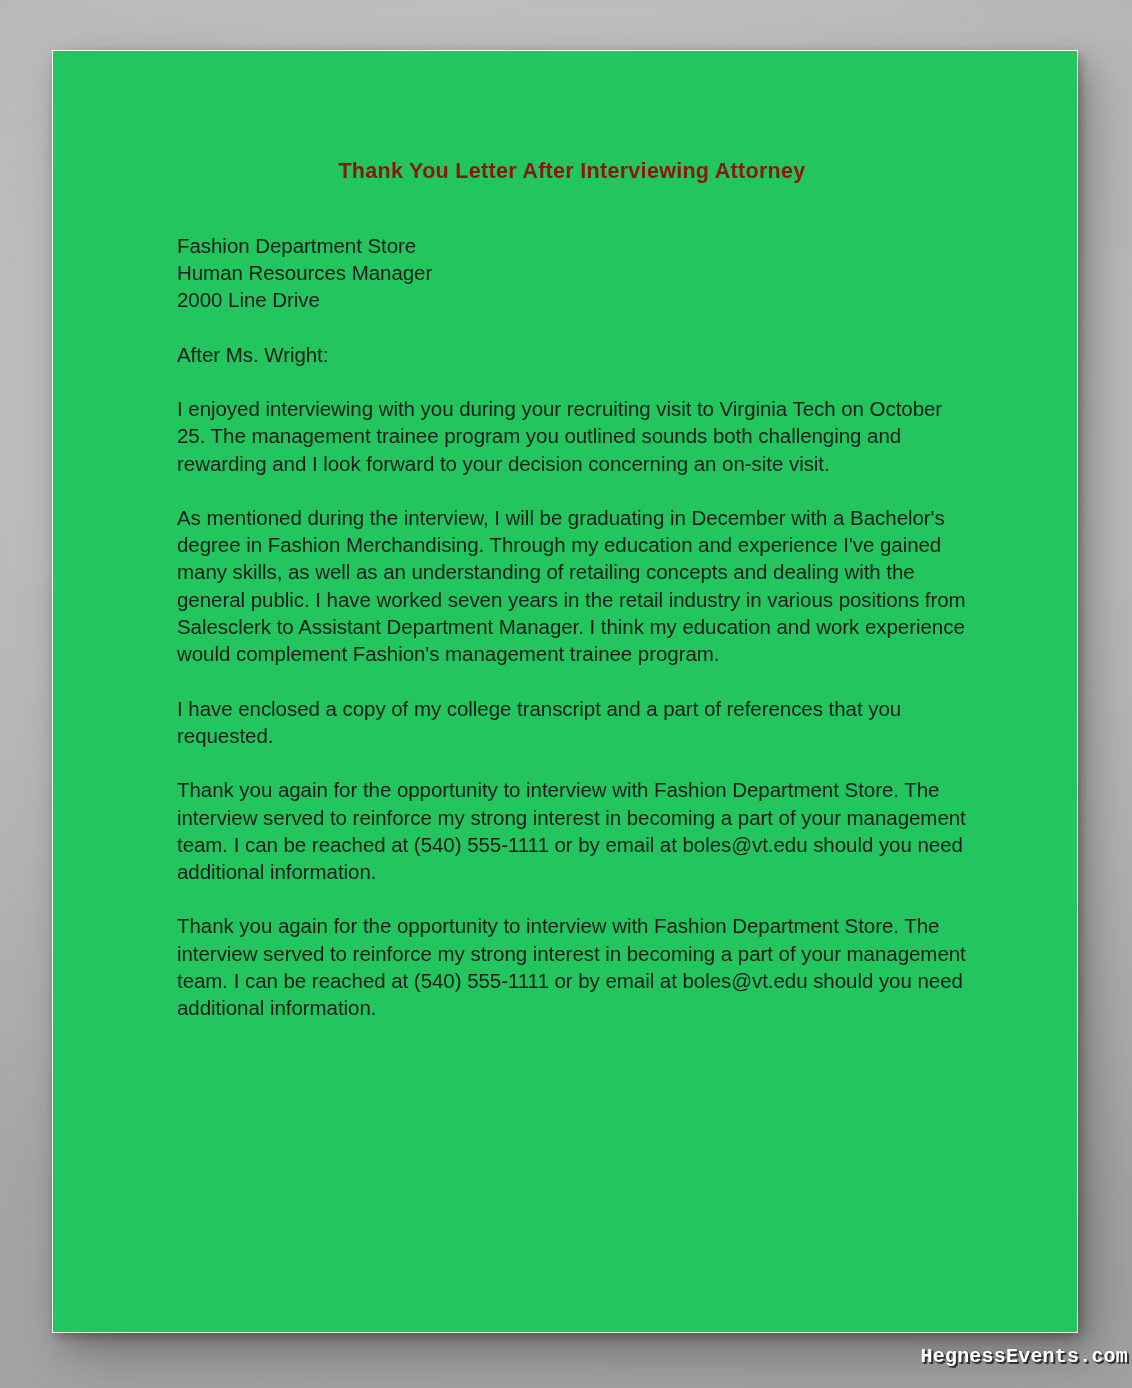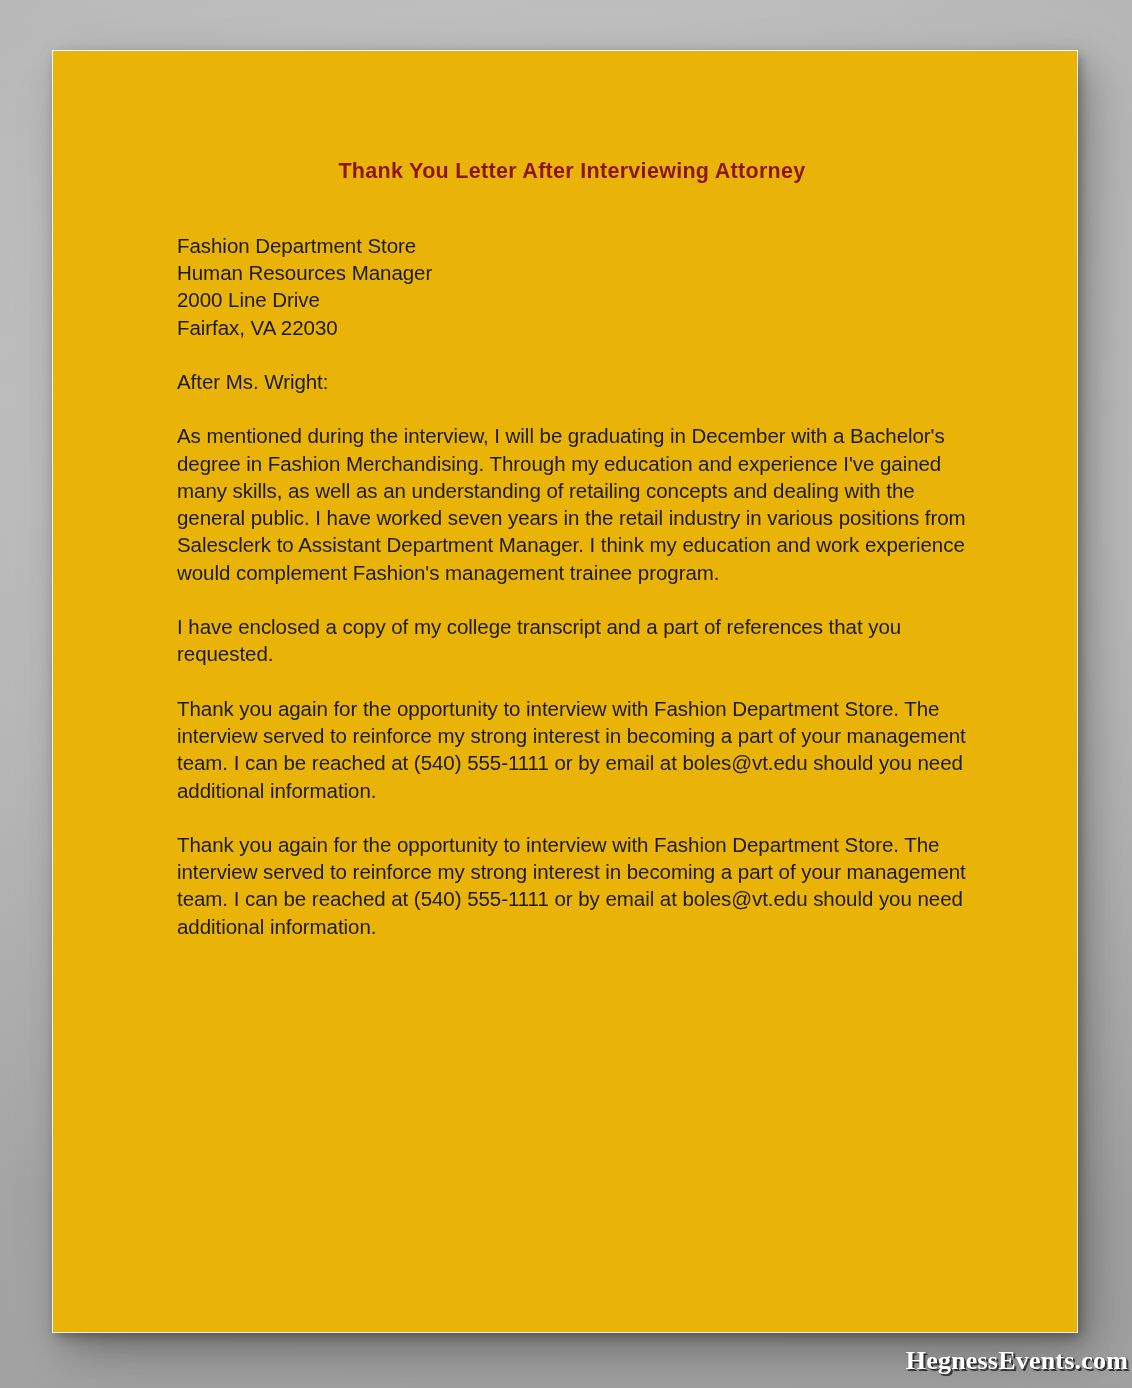--- a/index.html
+++ b/index.html
@@ -30,21 +30,21 @@
     background: linear-gradient(170deg, rgba(255,255,255,0.16) 0%, rgba(255,255,255,0.02) 38%, rgba(0,0,0,0.05) 100%);
   }
 
   
   .page {
     position: absolute;
     left: 53px;
     top: 51px;
     width: 1024px;
     height: 1281px;
-    background: #eab308;
+    background: #22c55e;
     box-shadow:
       0 0 0 1px rgba(255,255,255,0.9),
       3px 4px 10px rgba(0,0,0,0.30),
       10px 14px 30px rgba(0,0,0,0.22),
       20px 26px 60px rgba(0,0,0,0.14);
   }
 
   .page-inner {
     position: absolute;
     left: 124px;
@@ -76,25 +76,25 @@
   .para { margin-bottom: 27px; }
   .para:last-child { margin-bottom: 0; }
   .closing { margin-bottom: 0; }
 
   .addr-line { display: block; white-space: nowrap; }
 
   
   .watermark {
     position: absolute;
     right: 4px;
-    bottom: 12px;
+    bottom: 20px;
     color: #ffffff;
-    font-family: Liberation Serif, serif;
+    font-family: Liberation Mono, monospace;
     font-weight: bold;
-    font-size: 26px;
+    font-size: 20px;
     letter-spacing: 0.2px;
     white-space: nowrap;
     text-shadow:
       2px 2px 0 rgba(40,40,40,0.85),
       1px 1px 2px rgba(0,0,0,0.6);
   }
 </style>
 </head>
 <body>
 
@@ -103,25 +103,25 @@
 
 <div class="page">
   <div class="page-inner">
 
     <h1 class="letter-title">Thank You Letter After Interviewing Attorney</h1>
 
     <div class="block address-block">
       <span class="addr-line">Fashion Department Store</span>
       <span class="addr-line">Human Resources Manager</span>
       <span class="addr-line">2000 Line Drive</span>
-      <span class="addr-line">Fairfax, VA 22030</span>
     </div>
 
     <p class="block salutation">After Ms. Wright:</p>
 
+    <p class="block para">I enjoyed interviewing with you during your recruiting visit to Virginia Tech on October 25. The management trainee program you outlined sounds both challenging and rewarding and I look forward to your decision concerning an on-site visit.</p>
     <p class="block para">As mentioned during the interview, I will be graduating in December with a Bachelor's degree in Fashion Merchandising. Through my education and experience I've gained many skills, as well as an understanding of retailing concepts and dealing with the general public. I have worked seven years in the retail industry in various positions from Salesclerk to Assistant Department Manager. I think my education and work experience would complement Fashion's management trainee program.</p>
     <p class="block para">I have enclosed a copy of my college transcript and a part of references that you requested.</p>
     <p class="block para">Thank you again for the opportunity to interview with Fashion Department Store. The interview served to reinforce my strong interest in becoming a part of your management team. I can be reached at (540) 555-1111 or by email at boles@vt.edu should you need additional information.</p>
     <p class="block para">Thank you again for the opportunity to interview with Fashion Department Store. The interview served to reinforce my strong interest in becoming a part of your management team. I can be reached at (540) 555-1111 or by email at boles@vt.edu should you need additional information.</p>
 
 
   </div>
 </div>
 
 <div class="watermark">HegnessEvents.com</div>

